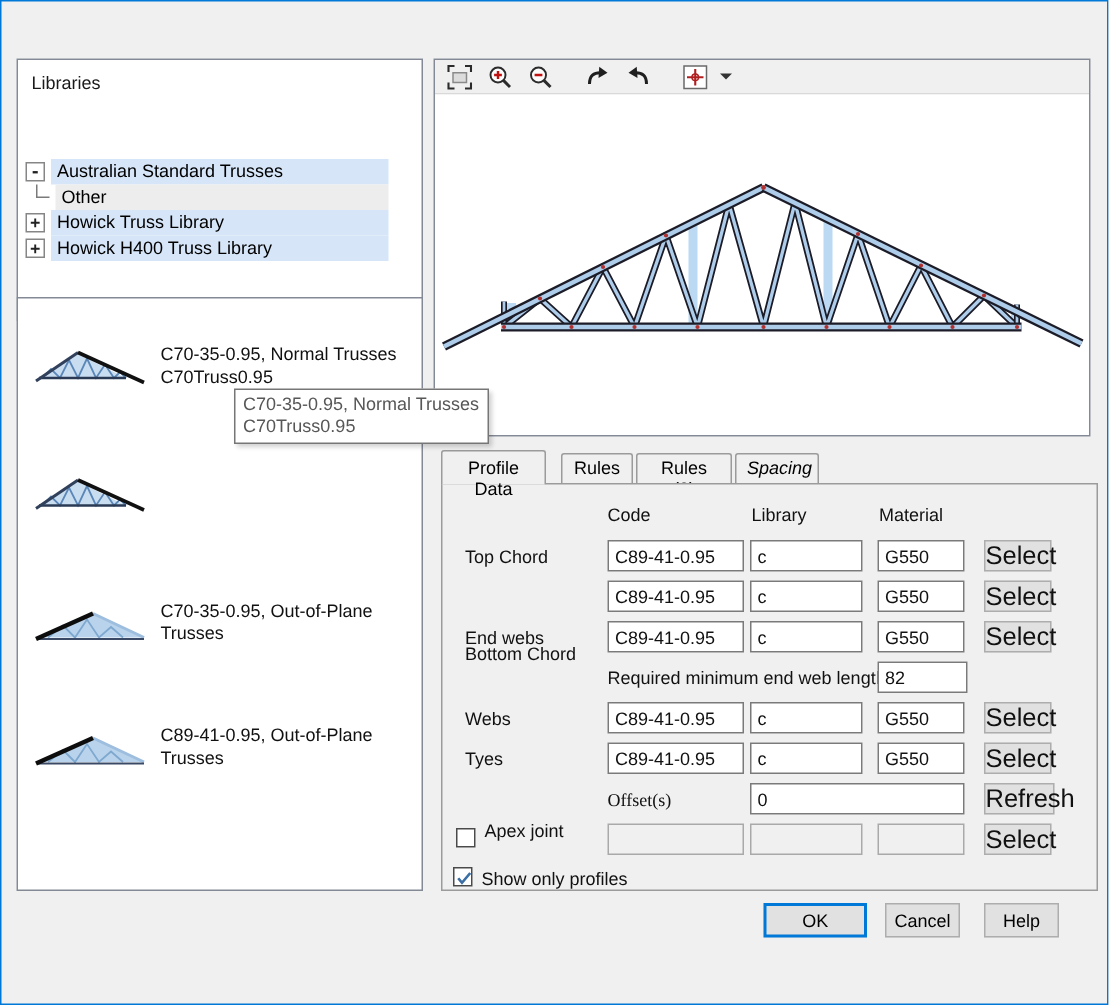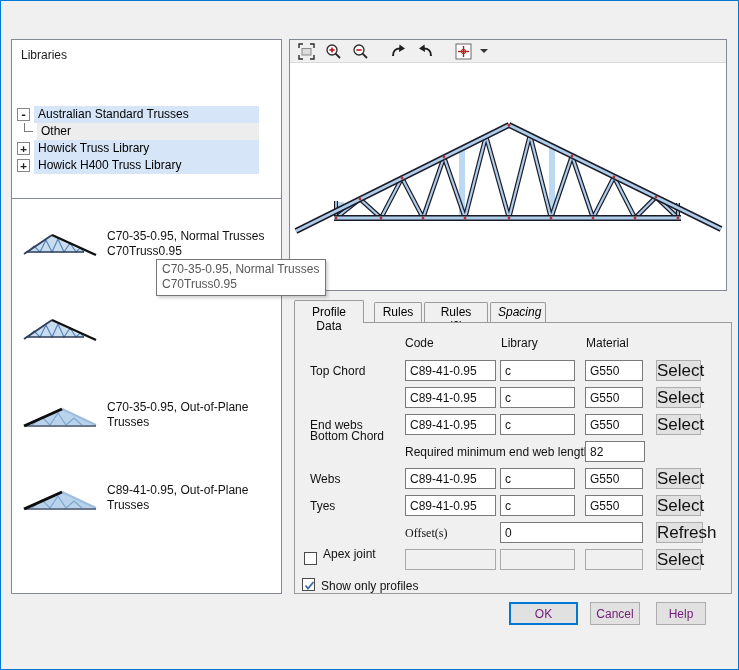--- a/index.html
+++ b/index.html
@@ -61,21 +61,21 @@
   .fld{position:absolute;height:21px;border:1px solid #7a7a7a;background:#fff;font-family:"Liberation Sans",sans-serif;
     font-size:12px;padding:1px 4px;margin:0;color:#111;}
   .fld.dis{background:#f0f0f0;border-color:#a9a9a9;}
   .btn{position:absolute;height:21px;background:#e1e1e1;border:1px solid #adadad;font-family:"Liberation Sans",sans-serif;
     font-size:17px;padding:0;color:#111;}
   .checkbox{position:absolute;width:13px;height:13px;border:1px solid #4a4a4a;background:#fff;}
   .checkbox svg{display:none;position:absolute;left:0;top:0;}
   .checkbox.checked svg{display:block;}
   
   .footer-btn{position:absolute;top:601px;height:23px;background:#e1e1e1;border:1px solid #adadad;
-    font-family:"Liberation Sans",sans-serif;font-size:12px;color:#701a75;padding:0;}
+    font-family:"Liberation Sans",sans-serif;font-size:12px;color:#000000;padding:0;}
   .footer-btn.default{border:2px solid #0078d7;}
 </style>
 </head>
 <body>
 
 <div class="window">
 
 
   <div class="panel tree-panel">
     <div class="tree-header">Libraries</div>

